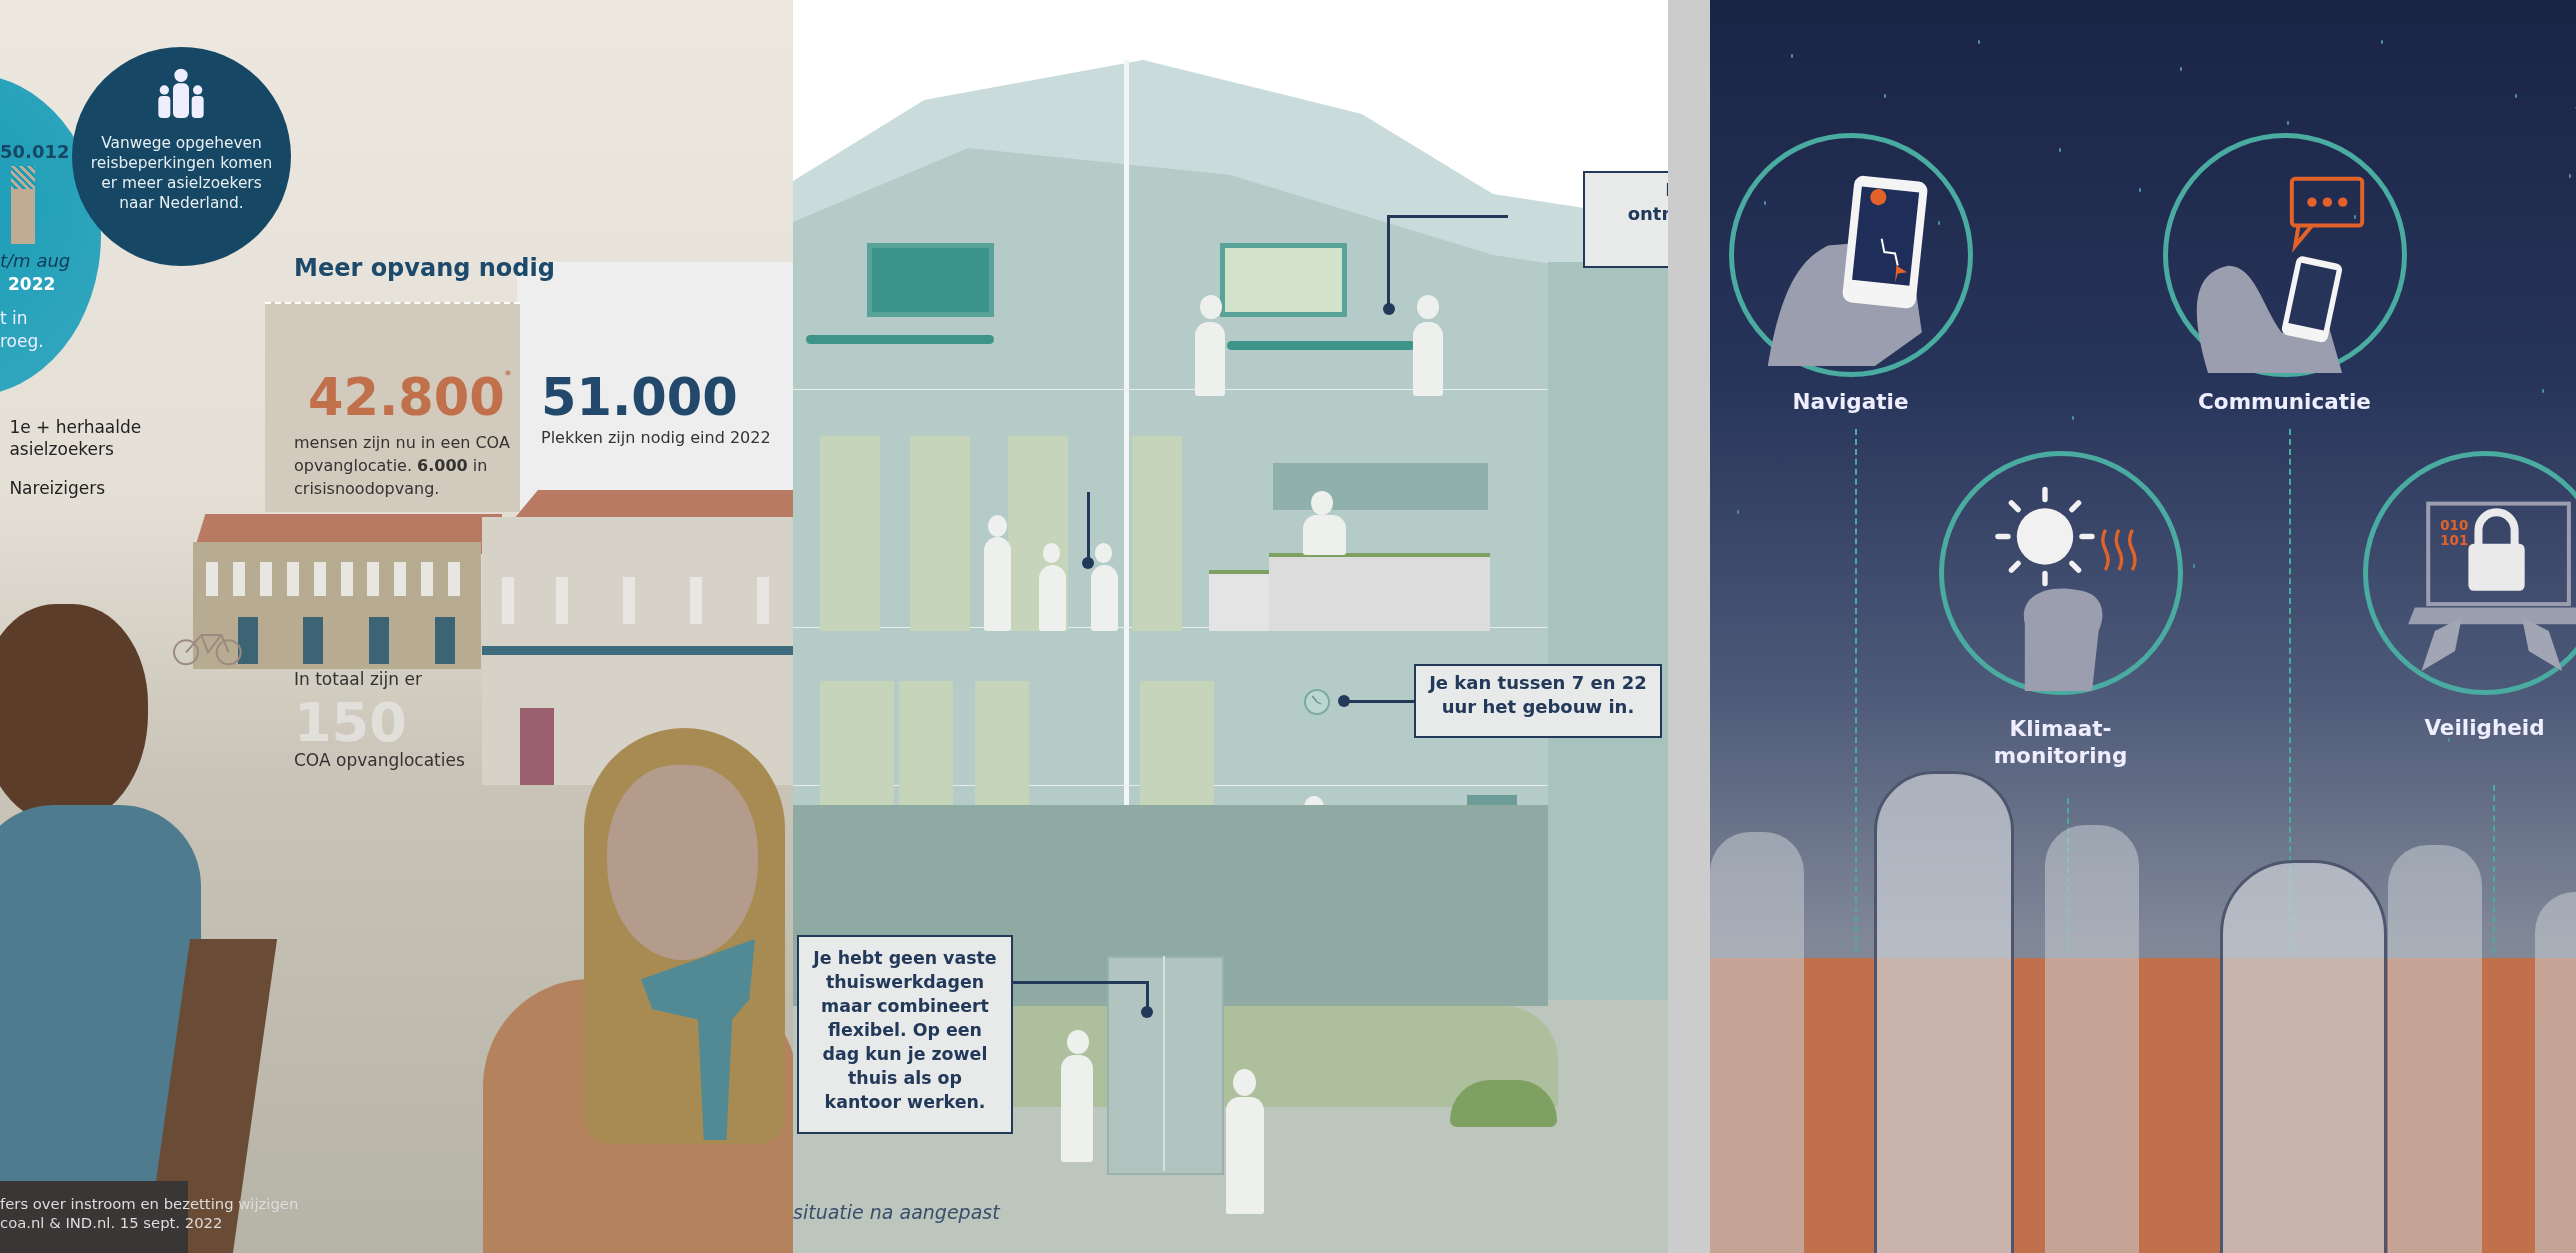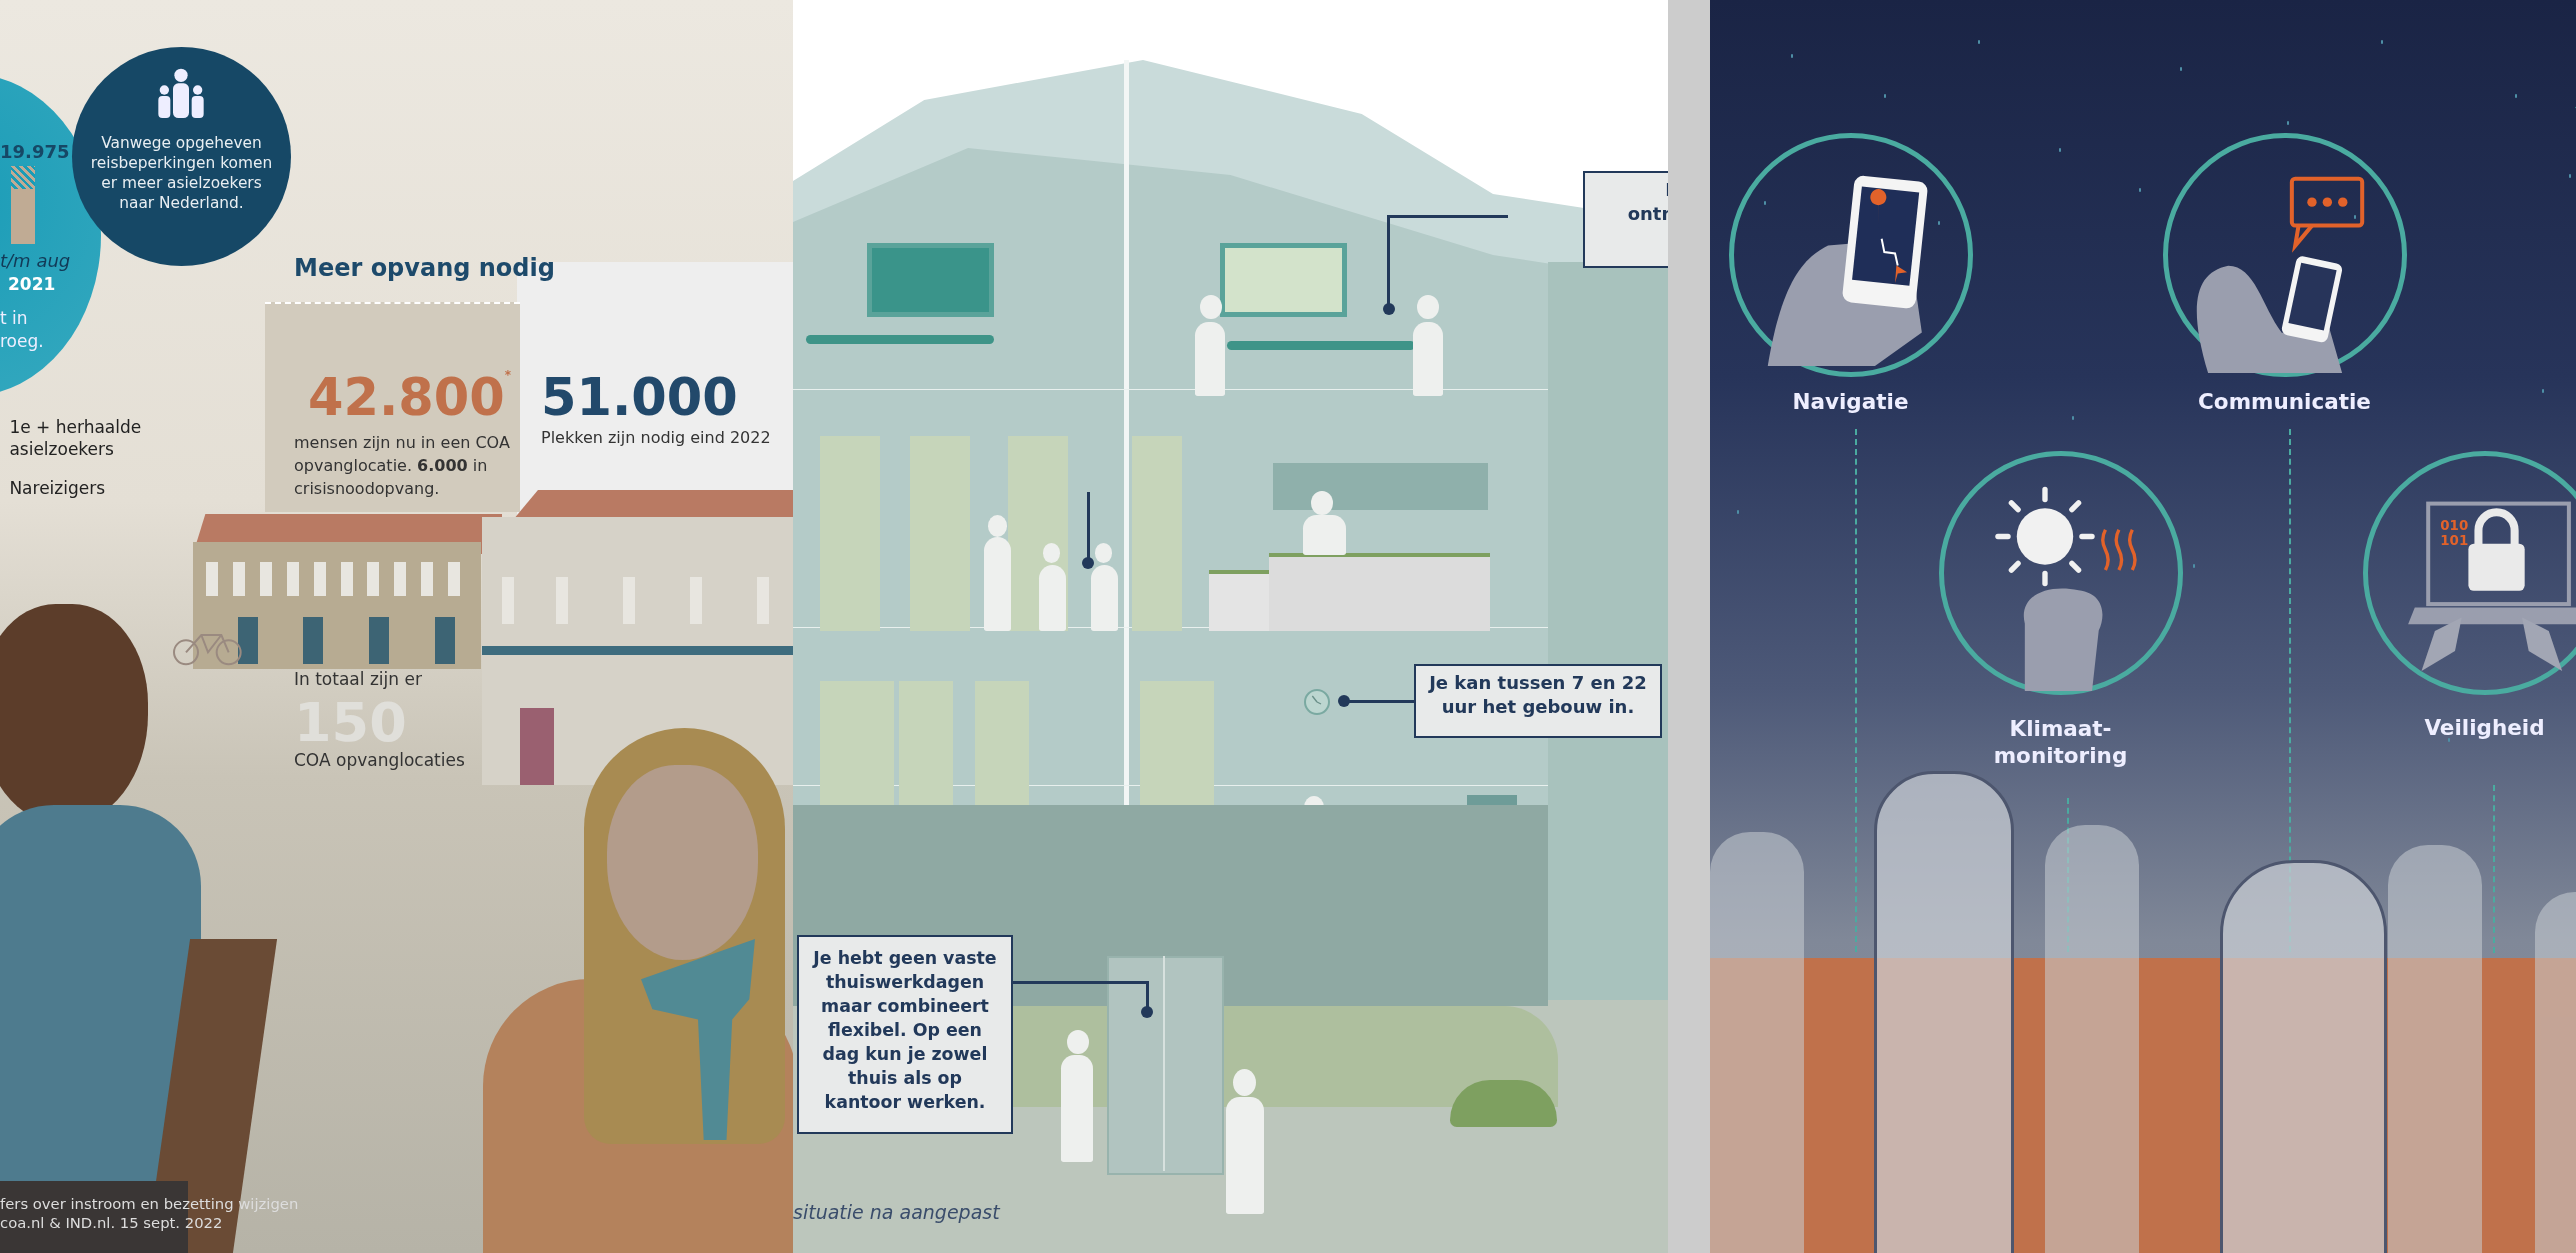--- a/index.html
+++ b/index.html
@@ -72,25 +72,25 @@
   .orange-band{left:0;top:958px;width:908px;height:295px;background:#c0714b;}
   .silhouette{position:absolute;background:rgba(200,205,212,0.55);}
   .sil-outline{position:absolute;background:rgba(205,210,215,0.7);border:3.4px solid #4d566e;}
   .star{position:absolute;width:2px;height:4px;background:#4e8fa6;border-radius:1.3px;}
 </style>
 </head>
 <body>
 
 <div class="panel" id="left">
   <div class="abs cyan-circle"></div>
-  <div class="abs bigstat-29">19.975</div>
+  <div class="abs bigstat-29">50.012</div>
   <div class="abs bar"></div>
   <div class="abs bar-hatch"></div>
   <div class="abs tm">t/m aug</div>
-  <div class="abs yr">2021</div>
+  <div class="abs yr">2022</div>
   <div class="abs cin">
     <div>t in</div>
     <div>roeg.</div>
   </div>
 
   <div class="abs navy-circle">
     <svg class="people" viewBox="0 0 90 80">
       <circle cx="45" cy="12" r="10" fill="#eef"></circle>
       <rect x="33" y="24" width="24" height="52" rx="8" fill="#eef"></rect>
       <circle cx="20" cy="34" r="7" fill="#eef"></circle>

